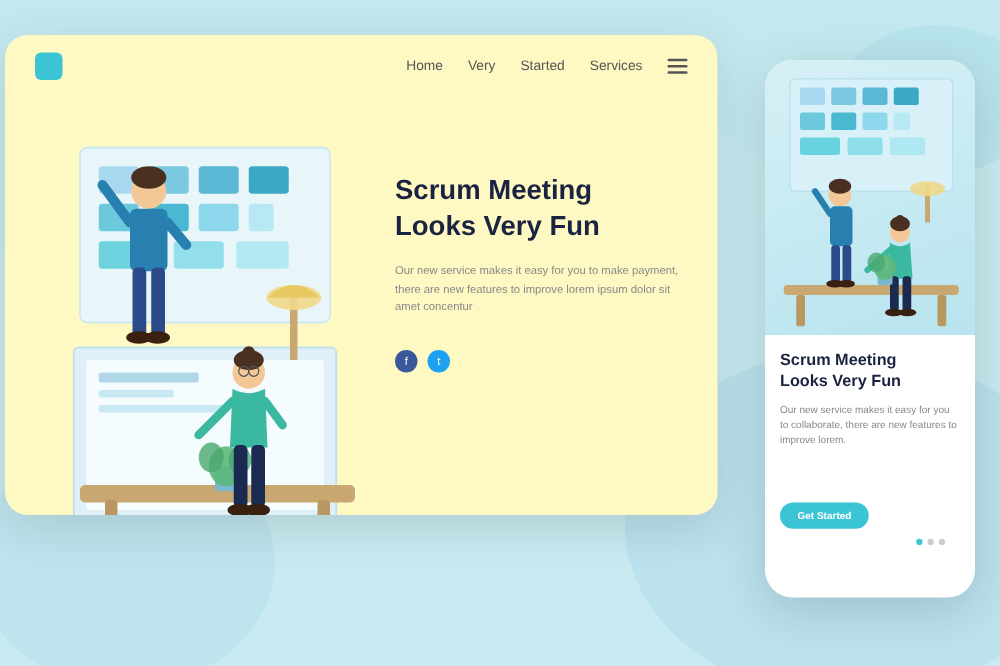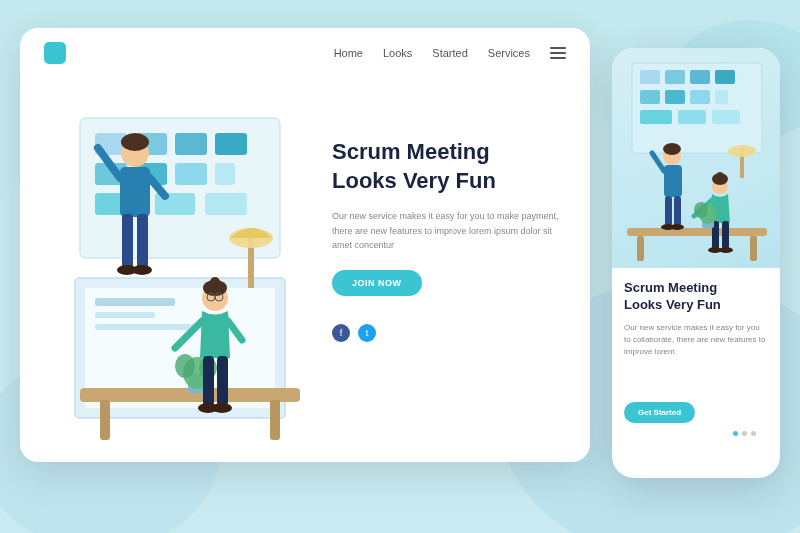--- a/index.html
+++ b/index.html
@@ -16,25 +16,25 @@
     .bg-decoration {
       position: absolute;
       top: 0; left: 0;
       width: 100%; height: 100%;
       z-index: 0;
     }
 
     
     .desktop-card {
       position: absolute;
-      left: 20px;
+      left: 4px;
       top: 28px;
       width: 570px;
-      height: 434px;
-      background: #ffffff;
+      height: 384px;
+      background: #fef9c3;
       border-radius: 18px;
       box-shadow: 0 10px 40px rgba(0,0,0,0.12);
       z-index: 2;
       overflow: hidden;
     }
 
     
     .nav {
       display: flex;
       align-items: center;
@@ -210,21 +210,21 @@
   <path d="M0,200 Q100,100 200,180 Q300,260 400,150 Q500,40 600,120 Q700,200 800,100 L800,0 L0,0 Z" fill="#b8e8f0" opacity="0.3"></path>
   <ellipse cx="750" cy="80" rx="80" ry="60" fill="#9dd8e8" opacity="0.3"></ellipse>
 </svg>
 
 <div class="desktop-card">
 
   <nav class="nav">
     <div class="nav-logo"></div>
     <div class="nav-links">
       <span>Home</span>
-      <span>Looks</span>
+      <span>Very</span>
       <span>Started</span>
       <span>Services</span>
     </div>
     <div class="nav-hamburger">
       <div class="line"></div>
       <div class="line"></div>
       <div class="line"></div>
     </div>
   </nav>
 
@@ -298,21 +298,20 @@
       <rect x="197" y="278" width="11" height="50" rx="4" fill="#1a2a50"></rect>
 
       <ellipse cx="188" cy="330" rx="10" ry="5" fill="#3a2010"></ellipse>
       <ellipse cx="202" cy="330" rx="10" ry="5" fill="#3a2010"></ellipse>
     </svg>
   </div>
 
   <div class="content-area">
     <h1 class="content-title">Scrum Meeting<br>Looks Very Fun</h1>
     <p class="content-desc">Our new service makes it easy for you to make payment, there are new features to improve lorem ipsum dolor sit amet concentur</p>
-    <button class="join-btn">JOIN NOW</button>
     <div class="social-icons">
       <div class="social-icon social-fb">f</div>
       <div class="social-icon social-tw">t</div>
     </div>
   </div>
 </div>
 
 <div class="mobile-card">
 
   <div class="mobile-illustration">

